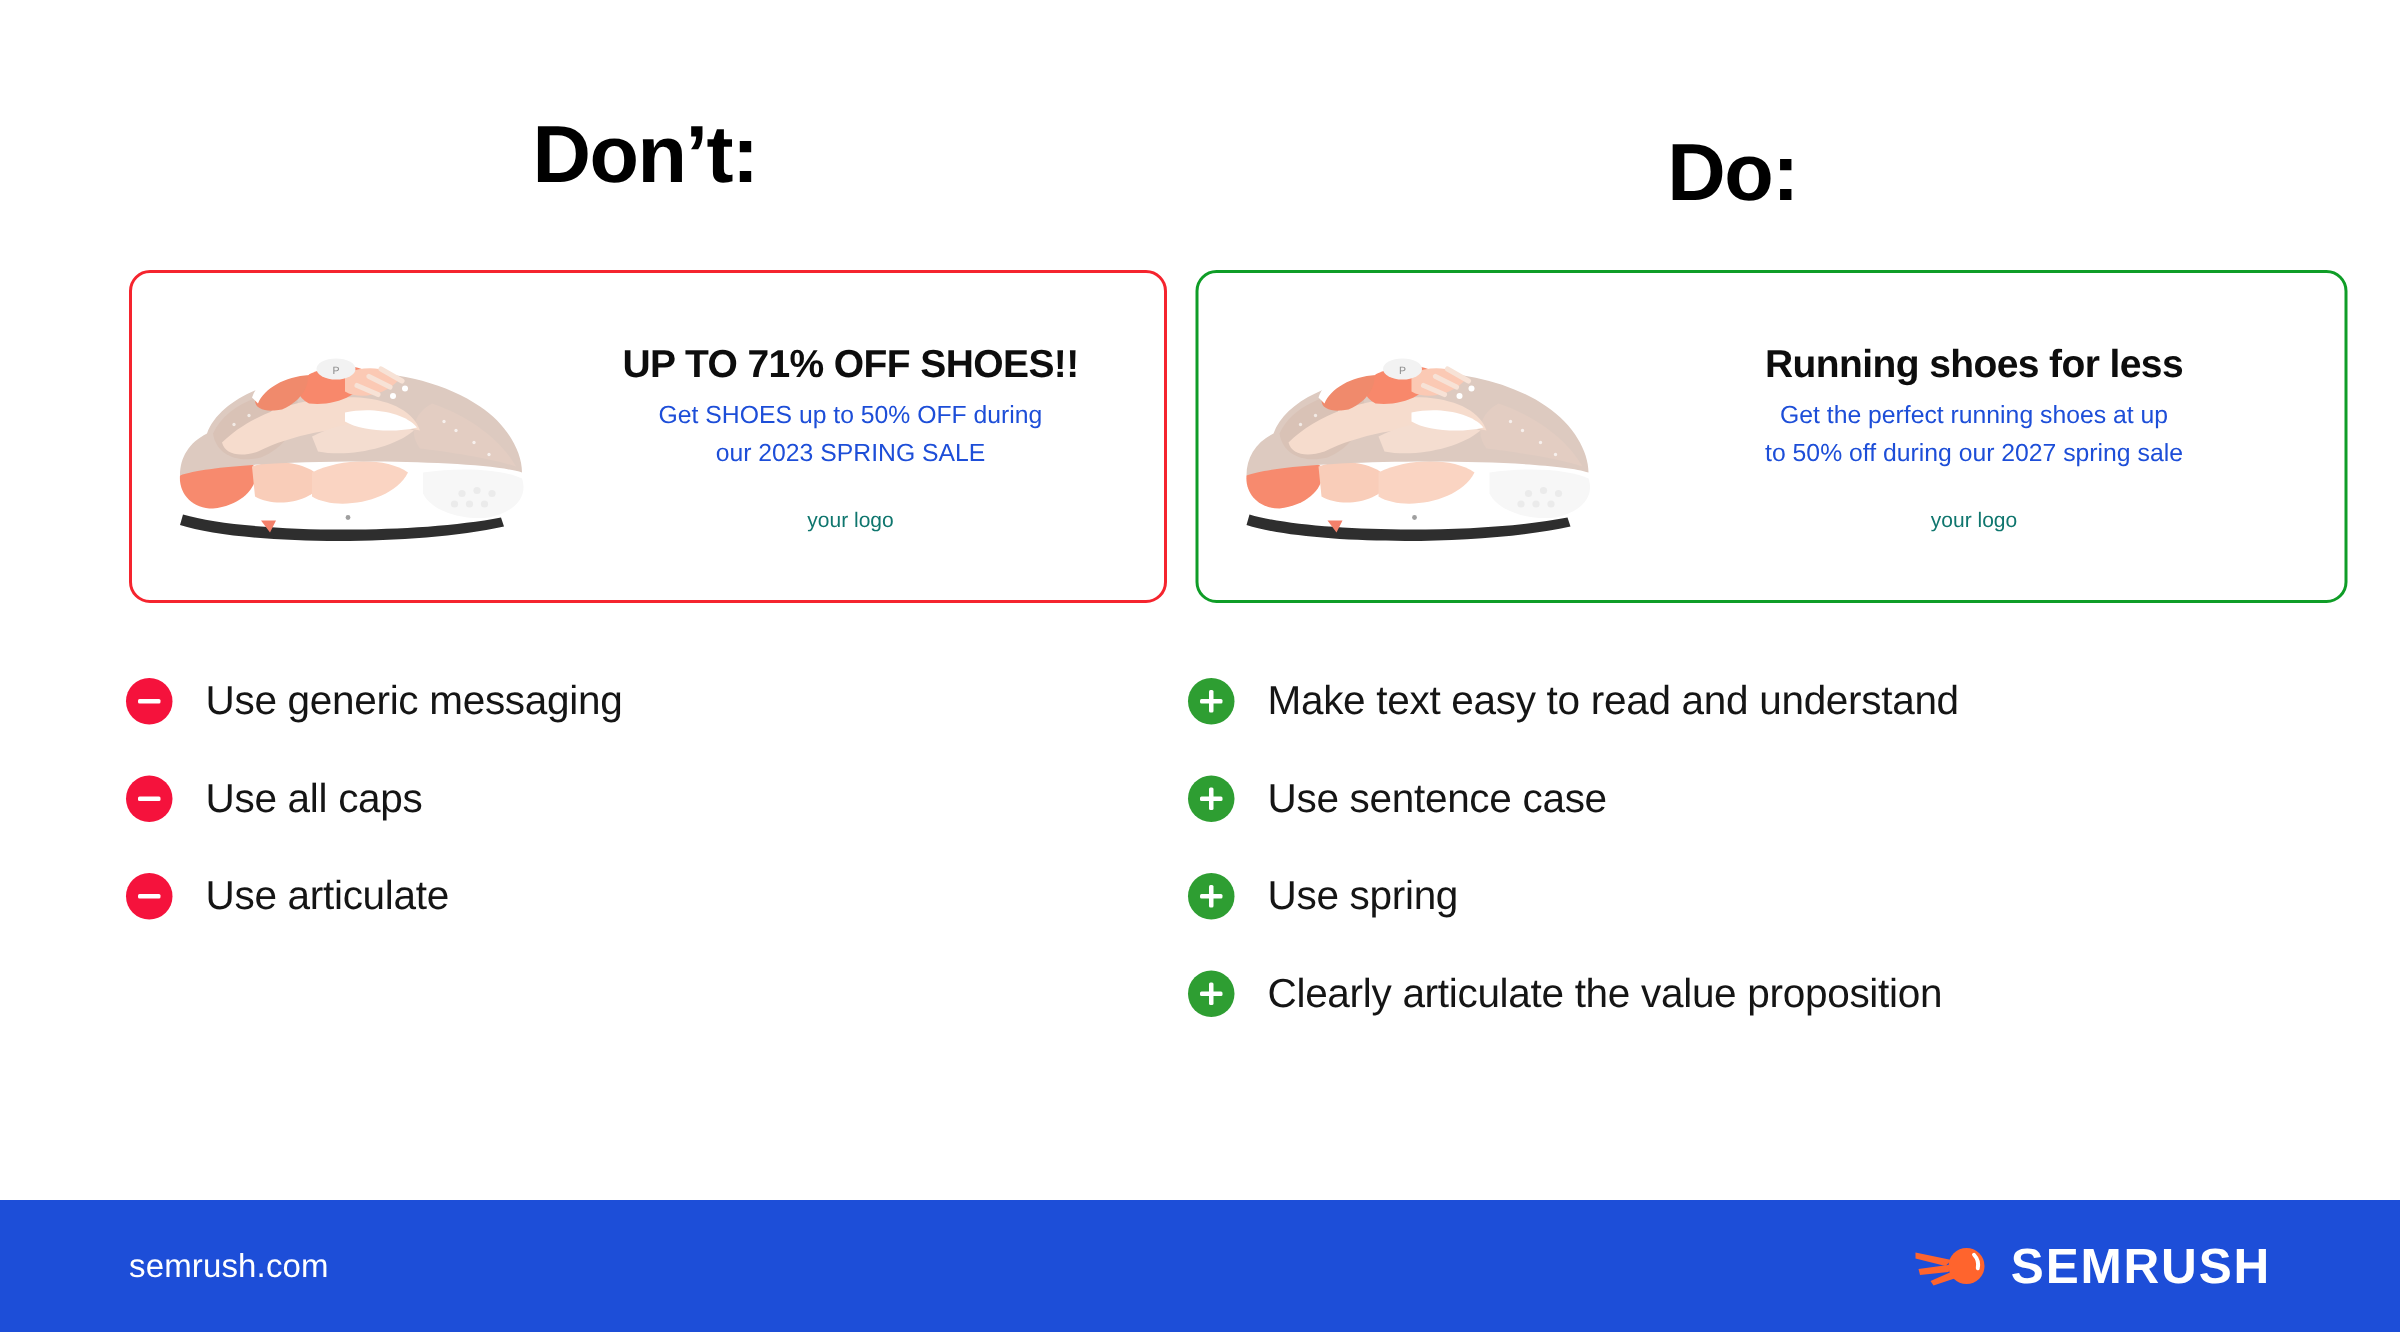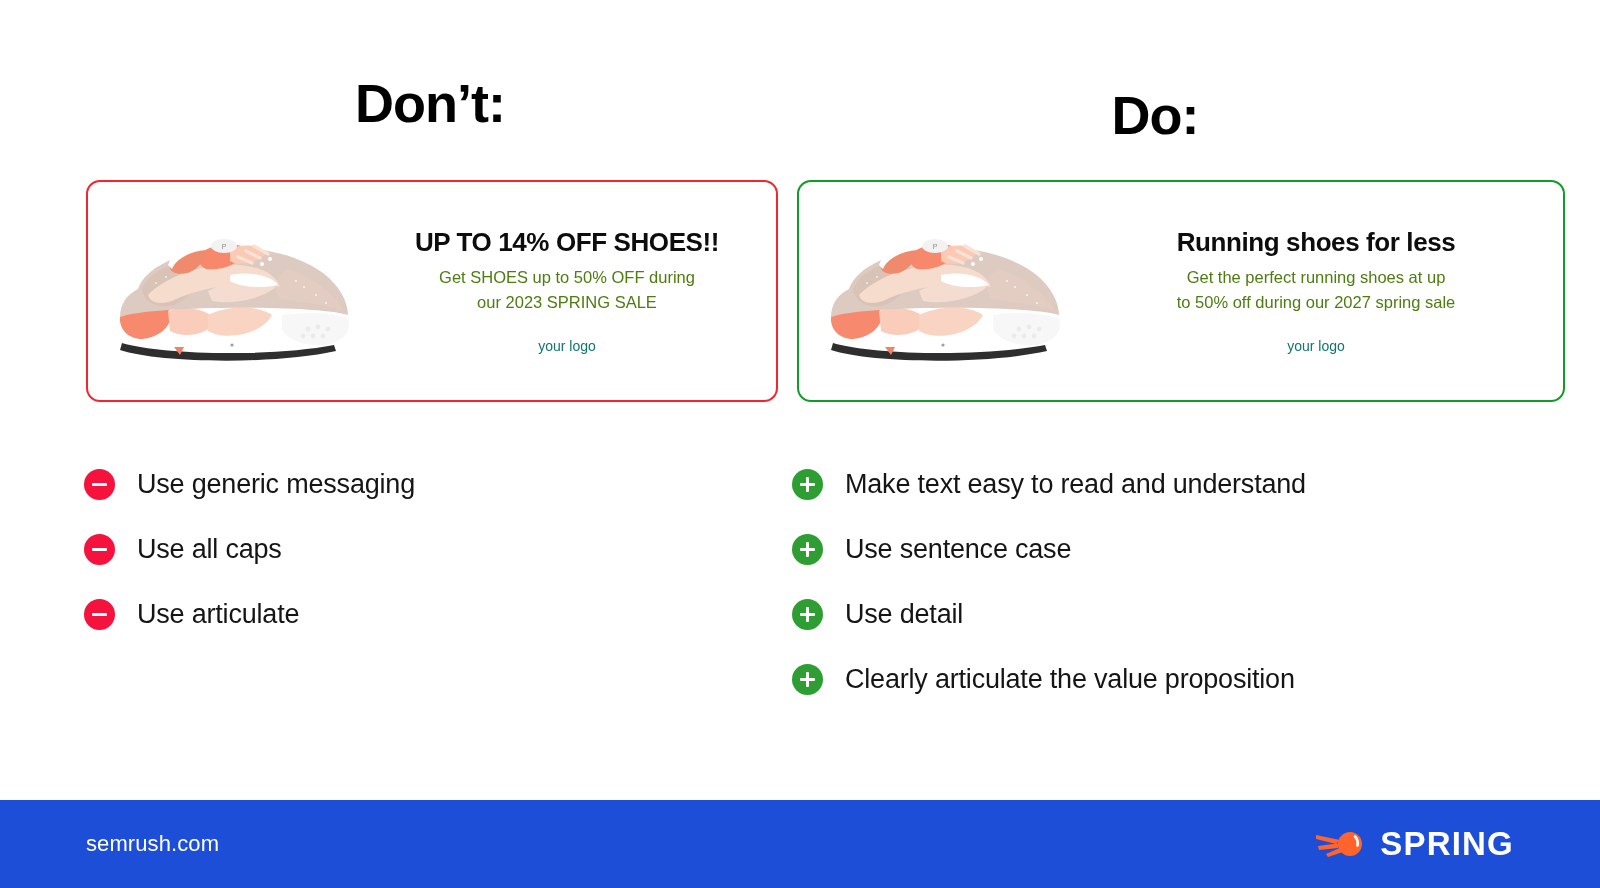--- a/index.html
+++ b/index.html
@@ -58,40 +58,39 @@
     font-size: 26px;
     font-weight: 700;
     color: #0d0d0d;
     letter-spacing: -0.4px;
     line-height: 1.1;
     white-space: nowrap;
   }
   .ad-sub {
     margin-top: 8px;
     font-size: 16.5px;
-    color: #4d7c0f;
+    color: #1d4ed8;
     line-height: 1.55;
   }
   .ad-logo {
     margin-top: 22px;
     font-size: 14px;
     color: #0f766e;
   }
 
   
   .shoe-svg { display: block; width: 272px; height: 192px; }
 
   
   .bullets { position: absolute; }
   #bullets-dont { left: 84px;  top: 452px; }
   #bullets-do   { left: 792px; top: 452px; }
 
   .bullet-row {
     display: flex;
-    align-items: center;
     height: 65px;
   }
   .bullet-icon {
     flex: 0 0 auto;
     width: 31px; height: 31px;
     border-radius: 50%;
     position: relative;
     margin-right: 22px;
   }
   .icon-minus { background: #f5123c; }
@@ -217,21 +216,21 @@
 
           <ellipse cx="112" cy="27" rx="13" ry="7" fill="#f2f2f2"></ellipse>
           <text x="112" y="30" font-size="7" fill="#8c8c8c" text-anchor="middle" font-family="Liberation Sans, sans-serif">P</text>
 
           <path d="M62 128 l 10 0 -4 8 -6 -8 Z" fill="#f4806a"></path>
           <circle cx="120" cy="126" r="1.6" fill="#9f9f9f"></circle>
         </g>
       </svg>
     </div>
     <div class="ad-body">
-      <div class="ad-headline">UP TO 14% OFF SHOES!!</div>
+      <div class="ad-headline">UP TO 71% OFF SHOES!!</div>
       <div class="ad-sub">
         <div>Get SHOES up to 50% OFF during</div>
         <div>our 2023 SPRING SALE</div>
       </div>
       <div class="ad-logo">your logo</div>
     </div>
   </div>
 
   <div class="ad-card" id="card-do">
     <div class="ad-image">
@@ -327,38 +326,38 @@
           <span class="bar-h"></span>
           <span class="bar-v"></span>
         </span>
       <span class="bullet-text">Use sentence case</span>
     </div>
     <div class="bullet-row">
       <span class="bullet-icon icon-plus">
           <span class="bar-h"></span>
           <span class="bar-v"></span>
         </span>
-      <span class="bullet-text">Use detail</span>
+      <span class="bullet-text">Use spring</span>
     </div>
     <div class="bullet-row">
       <span class="bullet-icon icon-plus">
           <span class="bar-h"></span>
           <span class="bar-v"></span>
         </span>
       <span class="bullet-text">Clearly articulate the value proposition</span>
     </div>
   </div>
 
   <div id="footer">
     <div id="footer-url">semrush.com</div>
     <div id="footer-logo">
       <svg class="mark" viewBox="0 0 52 34" xmlns="http://www.w3.org/2000/svg" aria-hidden="true">
         <path d="M2 8 L 26 13 L 22 17 L 2 12 Z" fill="#ff642d"></path>
         <path d="M4 19 L 26 16 L 24 21 L 5 23 Z" fill="#ff642d"></path>
         <path d="M12 27 L 28 20 L 29 25 L 14 30 Z" fill="#ff642d"></path>
         <circle cx="36" cy="17" r="12" fill="#ff642d"></circle>
         <path d="M41 9.5 A 10 10 0 0 1 43.5 18.5" fill="none" stroke="#ffffff" stroke-width="2.6" stroke-linecap="round"></path>
       </svg>
-      <span class="wordmark">SPRING</span>
+      <span class="wordmark">SEMRUSH</span>
     </div>
   </div>
 
 </div>
 
 </body></html>

